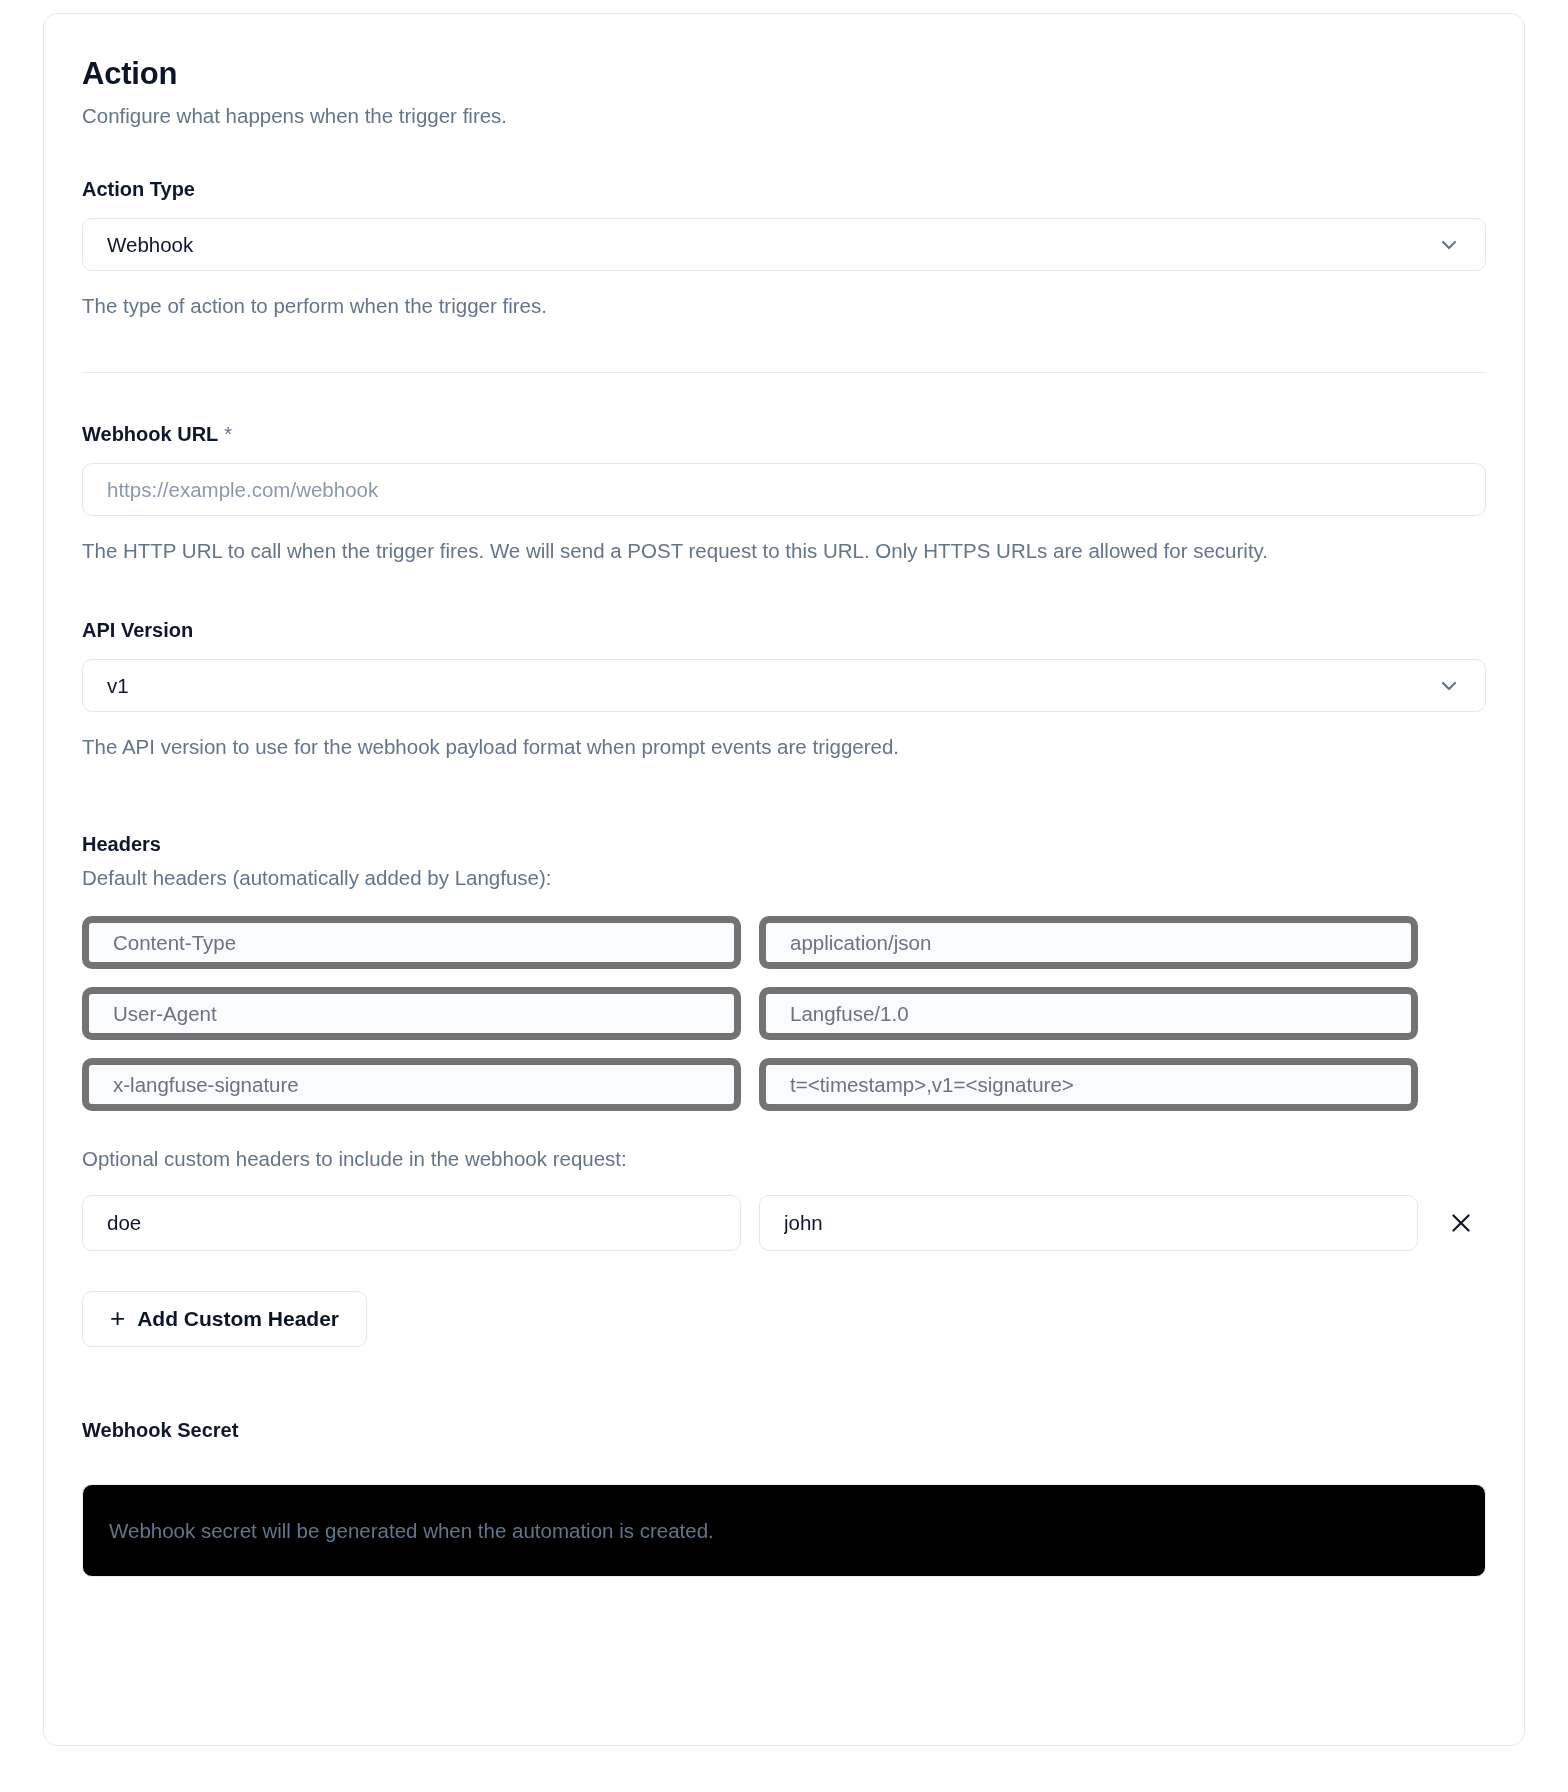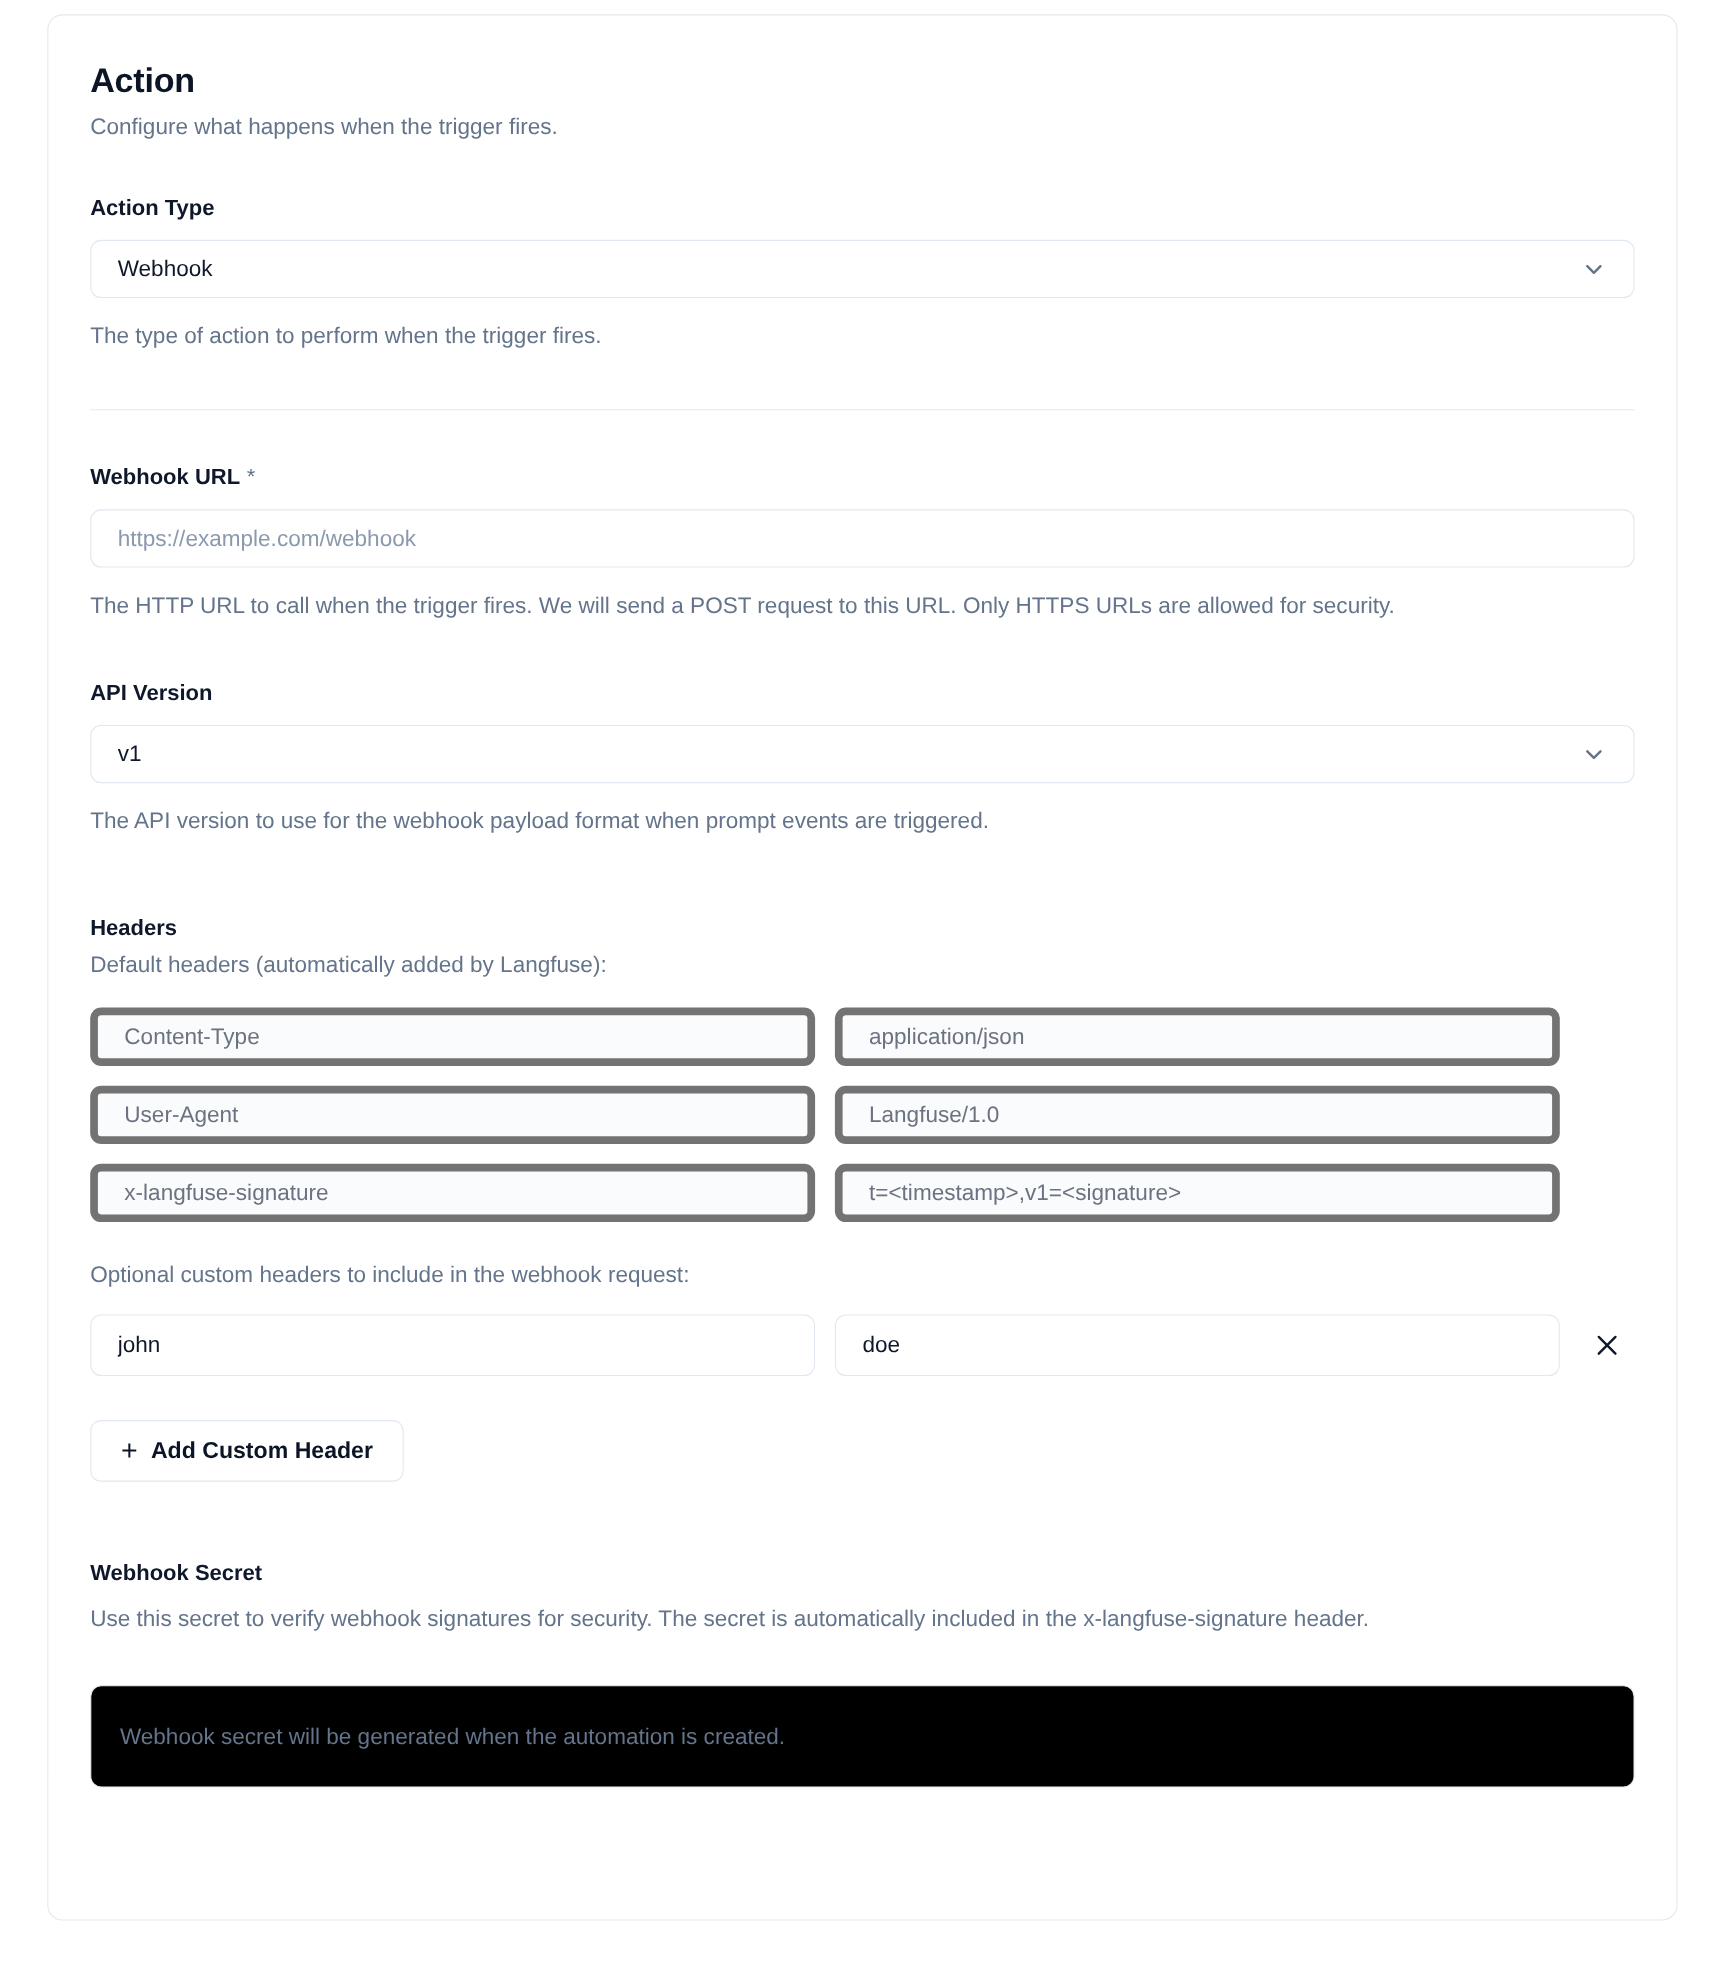--- a/index.html
+++ b/index.html
@@ -216,37 +216,36 @@
       <div class="hdr-grid">
         <input class="hdr-input-disabled" type="text" disabled="" value="x-langfuse-signature" style="">
         <input class="hdr-input-disabled" type="text" disabled="" value="t=&lt;timestamp&gt;,v1=&lt;signature&gt;" style="">
         <span></span>
       </div>
     </div>
 
     <div class="custom-caption">Optional custom headers to include in the webhook request:</div>
 
     <div class="hdr-grid custom-row">
+      <input class="hdr-input" type="text" value="doe" style="">
       <input class="hdr-input" type="text" value="john" style="">
-      <input class="hdr-input" type="text" value="doe" style="">
       <button class="remove-btn">
         <svg width="26" height="26" viewBox="0 0 24 24" fill="none">
           <line x1="5" y1="5" x2="19" y2="19" stroke="#0f172a" stroke-width="2" stroke-linecap="round"></line>
           <line x1="19" y1="5" x2="5" y2="19" stroke="#0f172a" stroke-width="2" stroke-linecap="round"></line>
         </svg>
       </button>
     </div>
 
     <button class="add-btn">
       <span class="plus">+</span>
       <span>Add Custom Header</span>
     </button>
   </div>
 
   <div class="secret-section">
     <div class="field-label">Webhook Secret</div>
-    <div class="secret-desc">Use this secret to verify webhook signatures for security. The secret is automatically included in the x-langfuse-signature header.</div>
     <div class="secret-box">
       <span>Webhook secret will be generated when the automation is created.</span>
     </div>
   </div>
 
 </div>
 
 </body></html>

